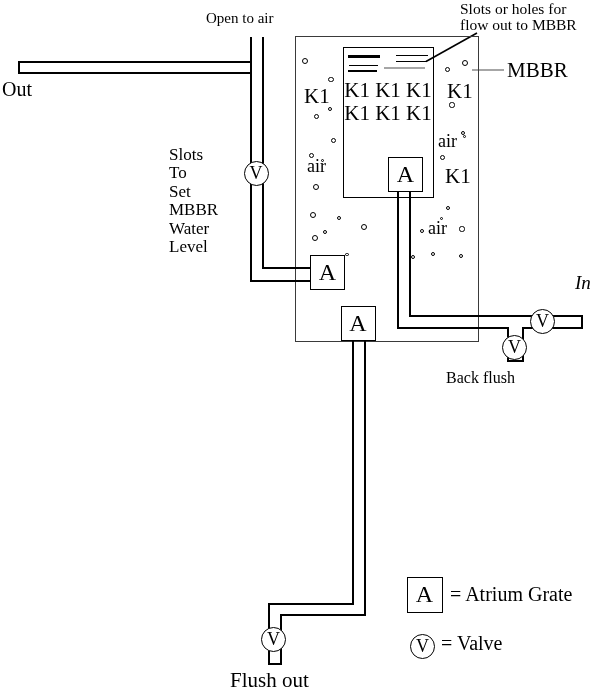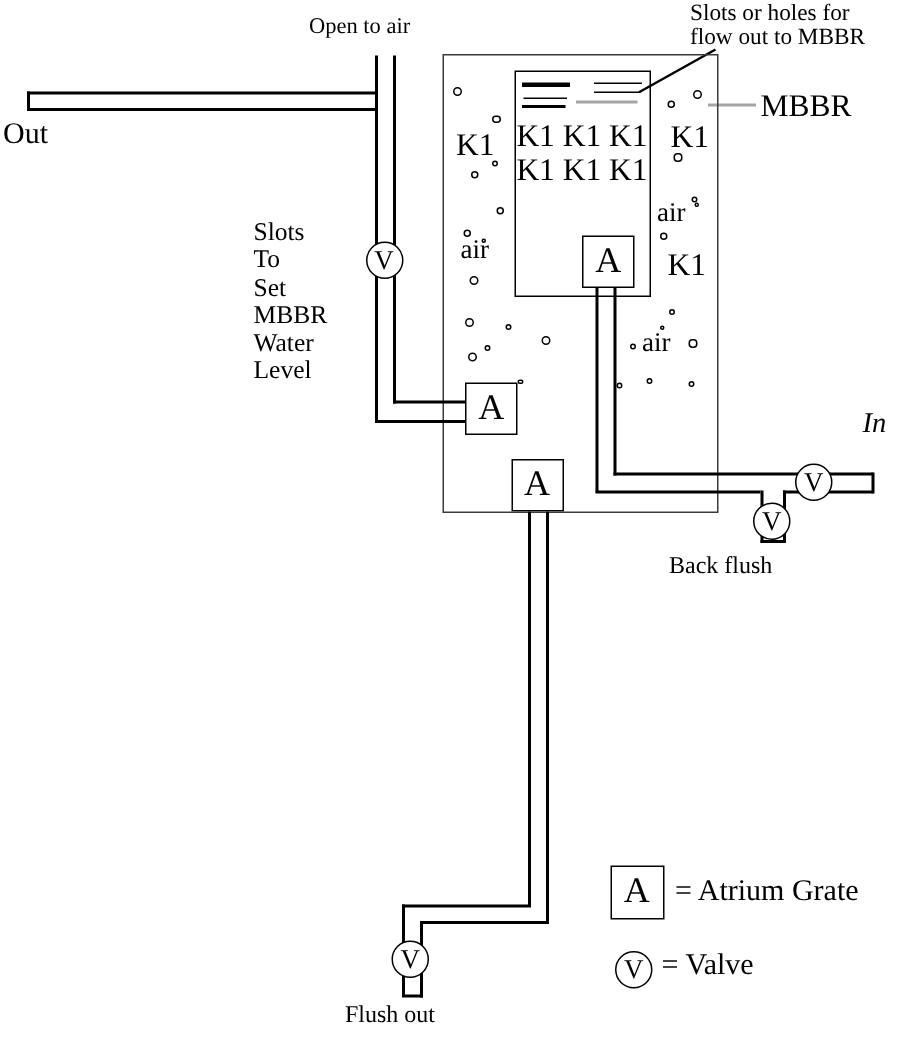--- a/index.html
+++ b/index.html
@@ -34,21 +34,21 @@
   </div>
 
   <div class="lbl" style="left:206px;top:11px;font-size:15px;">Open to air</div>
 
   <div class="lbl" style="left:2px;top:79px;font-size:20px;">Out</div>
 
   <div class="lbl" style="left:575px;top:273px;font-size:19px;font-style:italic;">In</div>
 
   <div class="lbl" style="left:446px;top:370px;font-size:16px;">Back flush</div>
 
-  <div class="lbl" style="left:230px;top:669px;font-size:16px;text-align:right;">Flush out</div>
+  <div class="lbl" style="left:230px;top:669px;font-size:21px;text-align:right;">Flush out</div>
 
   <div class="lbl" style="left:507px;top:59px;font-size:21px;">MBBR</div>
 
   <div class="lbl" style="left:169px;top:146px;font-size:17px;line-height:18.4px;">
     <div>Slots</div>
     <div>To</div>
     <div>Set</div>
     <div>MBBR</div>
     <div>Water</div>
     <div>Level</div>

